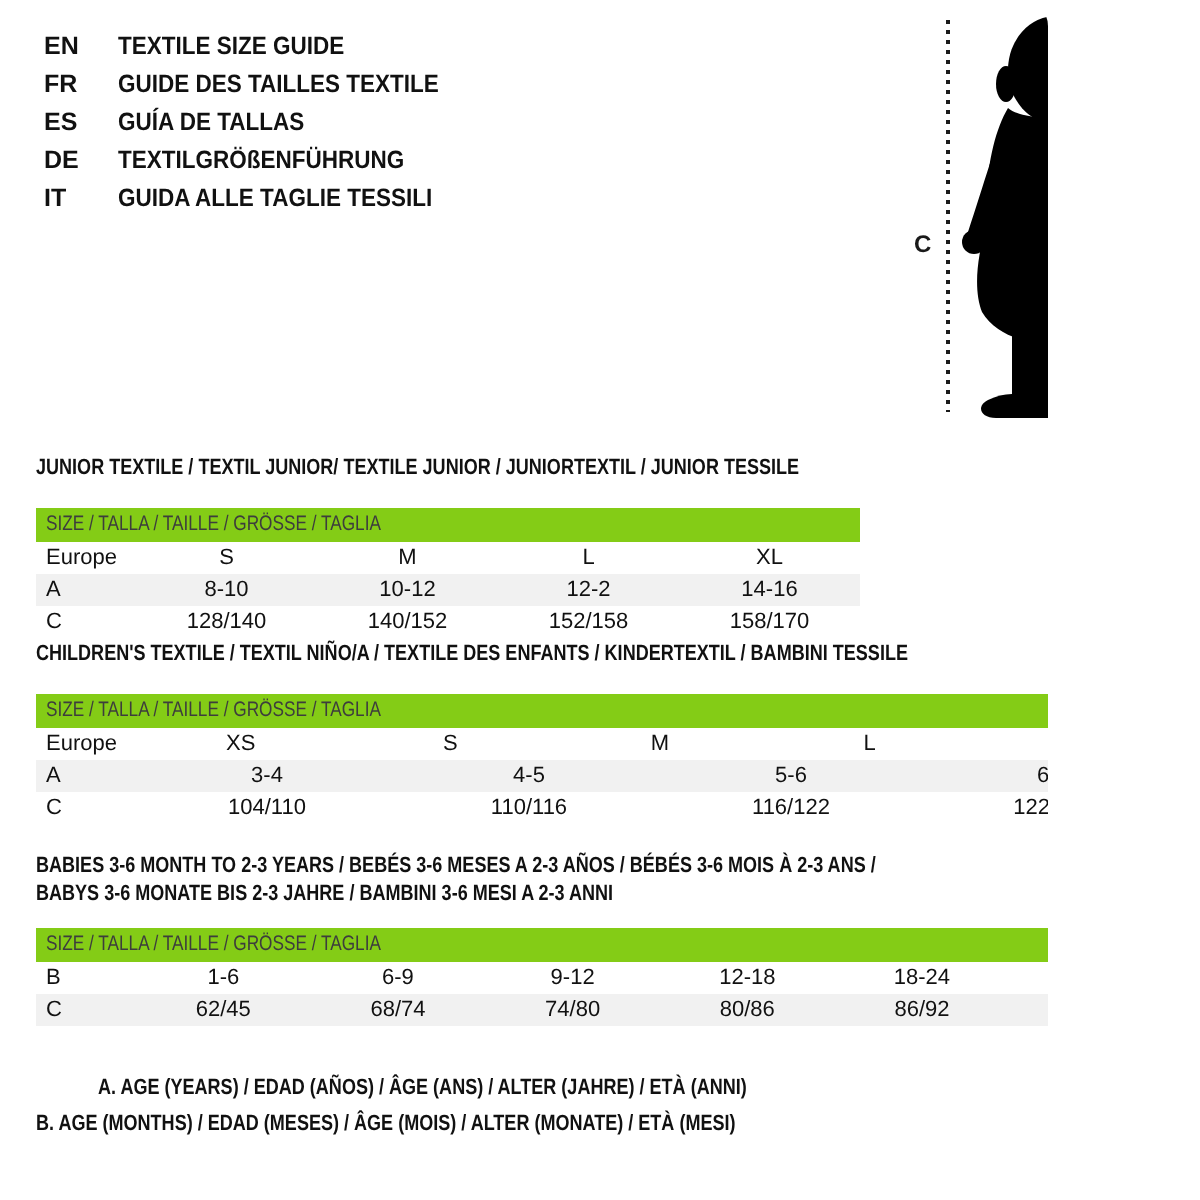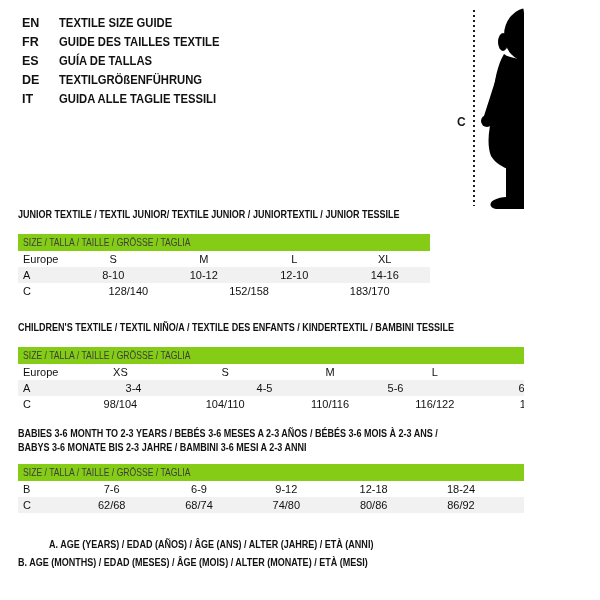--- a/index.html
+++ b/index.html
@@ -78,47 +78,48 @@
         <ellipse cx="107" cy="96" rx="6" ry="7"></ellipse>
         <path d="M41,110 C36,126 35,142 39,152 C45,162 58,167 65,166 L76,150 L87,166 C94,167 107,162 113,152 C117,142 116,126 111,110 Z"></path>
         <path d="M54,150 L78,152 L76,196 L54,194 Z"></path>
         <path d="M54,193 L76,193 L76,205 L46,205 C38,205 36,199 42,196 C46,194 50,193 54,193 Z"></path>
         <path d="M88,152 L112,150 L110,194 L88,196 Z"></path>
         <path d="M88,194 L110,192 L111,204 L84,204 C77,204 76,198 82,196 Z"></path>
       </g>
     </svg>
   </div>
 
-  <div class="tbl" style="top:207px; width:412px;">
+  <div class="tbl" style="top:227px; width:412px;">
     <div class="tbl-title">
       <span class="cond">JUNIOR TEXTILE / TEXTIL JUNIOR/ TEXTILE JUNIOR / JUNIORTEXTIL / JUNIOR TESSILE</span>
     </div>
     <div class="size-bar">
       <span class="cond">SIZE / TALLA / TAILLE / GRÖSSE / TAGLIA</span>
     </div>
     <div class="rows">
         <div class="trow">
           <span class="rlabel">Europe</span>
           <span class="cell">S</span>
           <span class="cell">M</span>
           <span class="cell">L</span>
           <span class="cell">XL</span>
         </div>
         <div class="trow shade">
           <span class="rlabel">A</span>
           <span class="cell">8-10</span>
           <span class="cell">10-12</span>
-          <span class="cell">12-10</span>
+          <span class="cell">12-2</span>
           <span class="cell">14-16</span>
         </div>
         <div class="trow">
           <span class="rlabel">C</span>
           <span class="cell">128/140</span>
+          <span class="cell">140/152</span>
           <span class="cell">152/158</span>
-          <span class="cell">183/170</span>
+          <span class="cell">158/170</span>
         </div>
       </div>
   </div>
 
   <div class="tbl" style="top:320px; width:574px;">
     <div class="tbl-title">
       <span class="cond">CHILDREN'S TEXTILE / TEXTIL NIÑO/A / TEXTILE DES ENFANTS / KINDERTEXTIL / BAMBINI TESSILE</span>
     </div>
     <div class="size-bar">
       <span class="cond">SIZE / TALLA / TAILLE / GRÖSSE / TAGLIA</span>
@@ -134,21 +135,20 @@
         </div>
         <div class="trow shade">
           <span class="rlabel">A</span>
           <span class="cell">3-4</span>
           <span class="cell">4-5</span>
           <span class="cell">5-6</span>
           <span class="cell">6-7</span>
         </div>
         <div class="trow">
           <span class="rlabel">C</span>
-          <span class="cell">98/104</span>
           <span class="cell">104/110</span>
           <span class="cell">110/116</span>
           <span class="cell">116/122</span>
           <span class="cell">122/128</span>
         </div>
       </div>
   </div>
 
   <div class="tbl t3" style="top:426px; width:574px;">
     <div class="tbl-title">
@@ -156,30 +156,30 @@
     </div>
     <div class="tbl-title">
       <span class="cond">BABYS 3-6 MONATE BIS 2-3 JAHRE / BAMBINI 3-6 MESI A 2-3 ANNI</span>
     </div>
     <div class="size-bar">
       <span class="cond">SIZE / TALLA / TAILLE / GRÖSSE / TAGLIA</span>
     </div>
     <div class="rows">
         <div class="trow">
           <span class="rlabel">B</span>
-          <span class="cell">7-6</span>
+          <span class="cell">1-6</span>
           <span class="cell">6-9</span>
           <span class="cell">9-12</span>
           <span class="cell">12-18</span>
           <span class="cell">18-24</span>
           <span class="cell">24-36</span>
         </div>
         <div class="trow shade">
           <span class="rlabel">C</span>
-          <span class="cell">62/68</span>
+          <span class="cell">62/45</span>
           <span class="cell">68/74</span>
           <span class="cell">74/80</span>
           <span class="cell">80/86</span>
           <span class="cell">86/92</span>
           <span class="cell">92/98</span>
         </div>
       </div>
   </div>
 
   <div class="footnotes">

